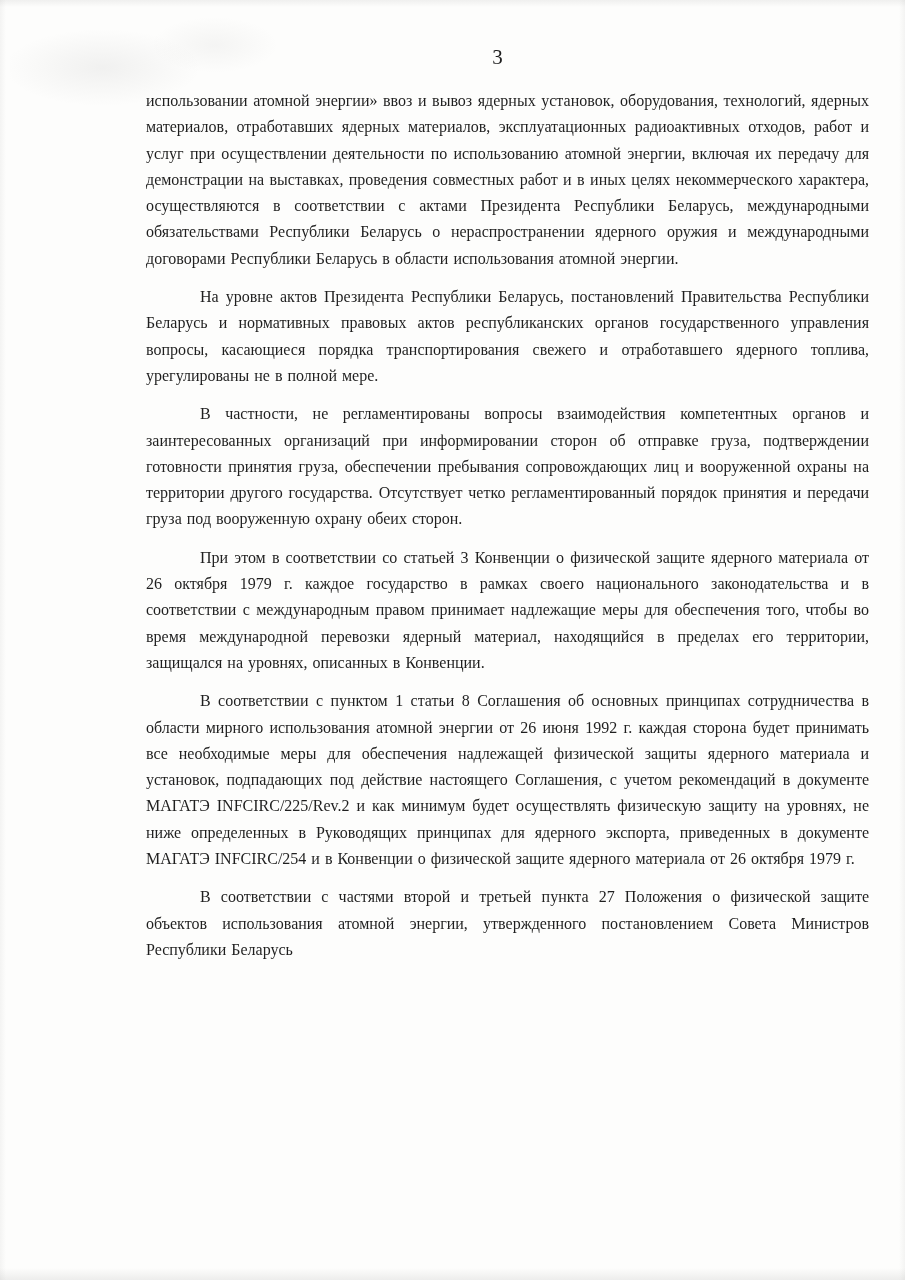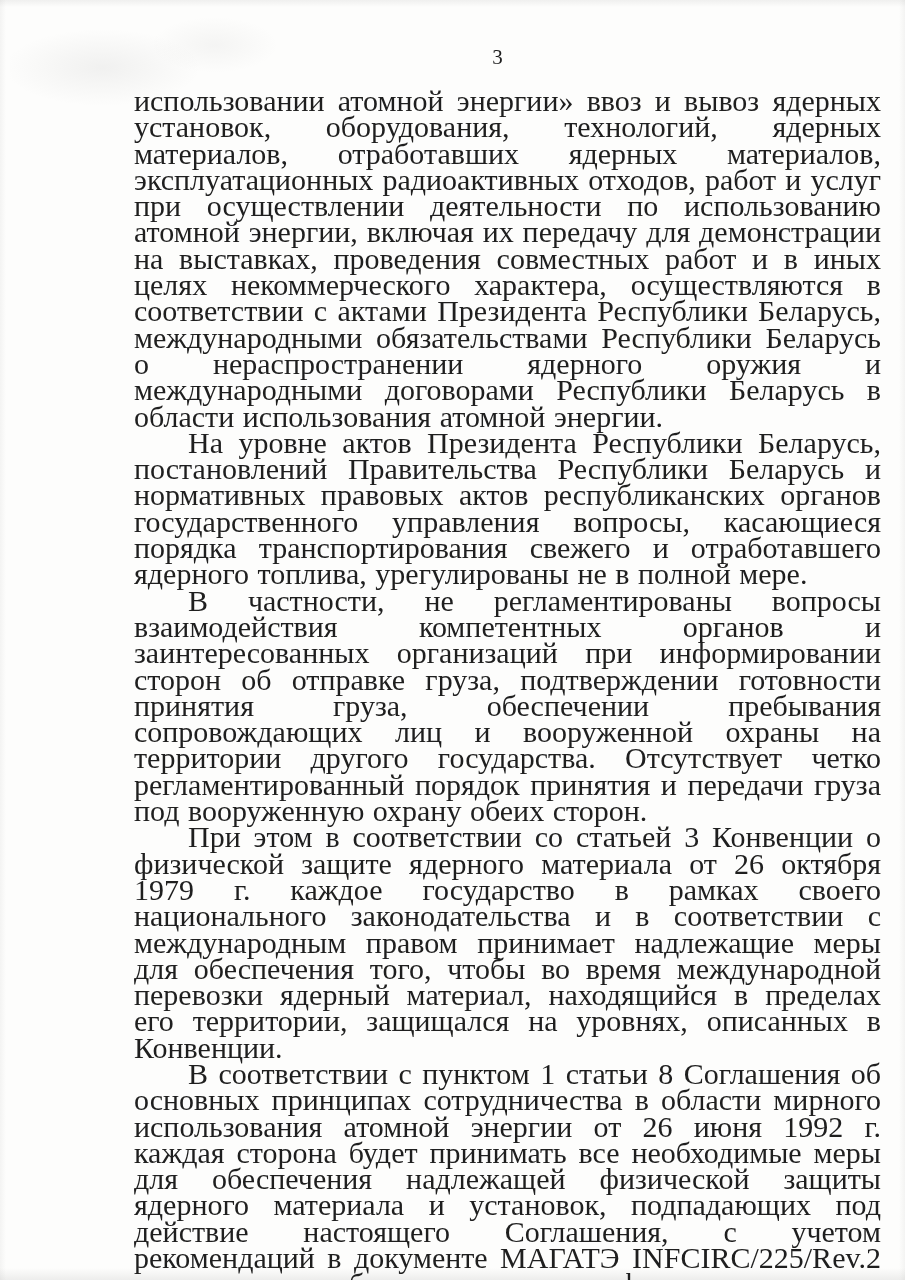--- a/index.html
+++ b/index.html
@@ -52,22 +52,22 @@
   }
   .page-number {
     position: relative;
     left: -10px;
     text-align: center;
     font-size: 21px;
     line-height: 27px;
     margin-bottom: 17px;
   }
   .para {
-    margin: 0;
-    font-size: 30px;
+    margin: 12px;
+    font-size: 16px;
     line-height: 26.3px;
     text-align: justify;
     text-justify: inter-word;
     text-indent: 54px;
     hyphens: none;
     word-spacing: 1px;
   }
   .para.continuation {
     text-indent: 0;
   }
@@ -89,15 +89,16 @@
     <p class="para continuation">использовании атомной энергии» ввоз и вывоз ядерных установок, оборудования, технологий, ядерных материалов, отработавших ядерных материалов, эксплуатационных радиоактивных отходов, работ и услуг при осуществлении деятельности по использованию атомной энергии, включая их передачу для демонстрации на выставках, проведения совместных работ и в иных целях некоммерческого характера, осуществляются в соответствии с актами Президента Республики Беларусь, международными обязательствами Республики Беларусь о нераспространении ядерного оружия и международными договорами Республики Беларусь в области использования атомной энергии.</p>
 
     <p class="para">На уровне актов Президента Республики Беларусь, постановлений Правительства Республики Беларусь и нормативных правовых актов республиканских органов государственного управления вопросы, касающиеся порядка  транспортирования свежего и отработавшего ядерного топлива,  урегулированы не в полной мере.</p>
 
     <p class="para">В частности, не регламентированы вопросы взаимодействия компетентных органов и заинтересованных организаций  при информировании сторон об отправке груза,  подтверждении готовности принятия груза, обеспечении пребывания сопровождающих лиц и вооруженной охраны на территории другого государства. Отсутствует четко регламентированный порядок принятия и передачи груза под вооруженную охрану обеих сторон.</p>
 
     <p class="para">При этом в соответствии со статьей 3 Конвенции о физической защите ядерного материала от 26 октября 1979 г. каждое государство в рамках своего национального законодательства и в соответствии с международным правом принимает надлежащие меры для обеспечения того, чтобы во время международной перевозки ядерный материал, находящийся в пределах его территории, защищался на уровнях, описанных в Конвенции.</p>
 
     <p class="para">В соответствии с пунктом 1 статьи 8 Соглашения об основных принципах сотрудничества в области мирного использования атомной энергии от 26 июня 1992 г. каждая сторона будет принимать все необходимые меры для обеспечения надлежащей физической защиты ядерного материала и установок, подпадающих под действие настоящего Соглашения, с учетом рекомендаций в документе МАГАТЭ INFCIRC/225/Rev.2 и как минимум будет осуществлять физическую защиту на уровнях, не ниже определенных в Руководящих принципах для ядерного экспорта, приведенных в документе МАГАТЭ INFCIRC/254 и в Конвенции о физической защите ядерного материала от 26 октября 1979 г.</p>
 
+    <p class="para">В соответствии с частями второй и третьей  пункта 27 Положения о физической защите объектов использования атомной энергии, утвержденного постановлением Совета Министров Республики Беларусь</p>
   </div>
 
 </div>
 
 </body></html>

